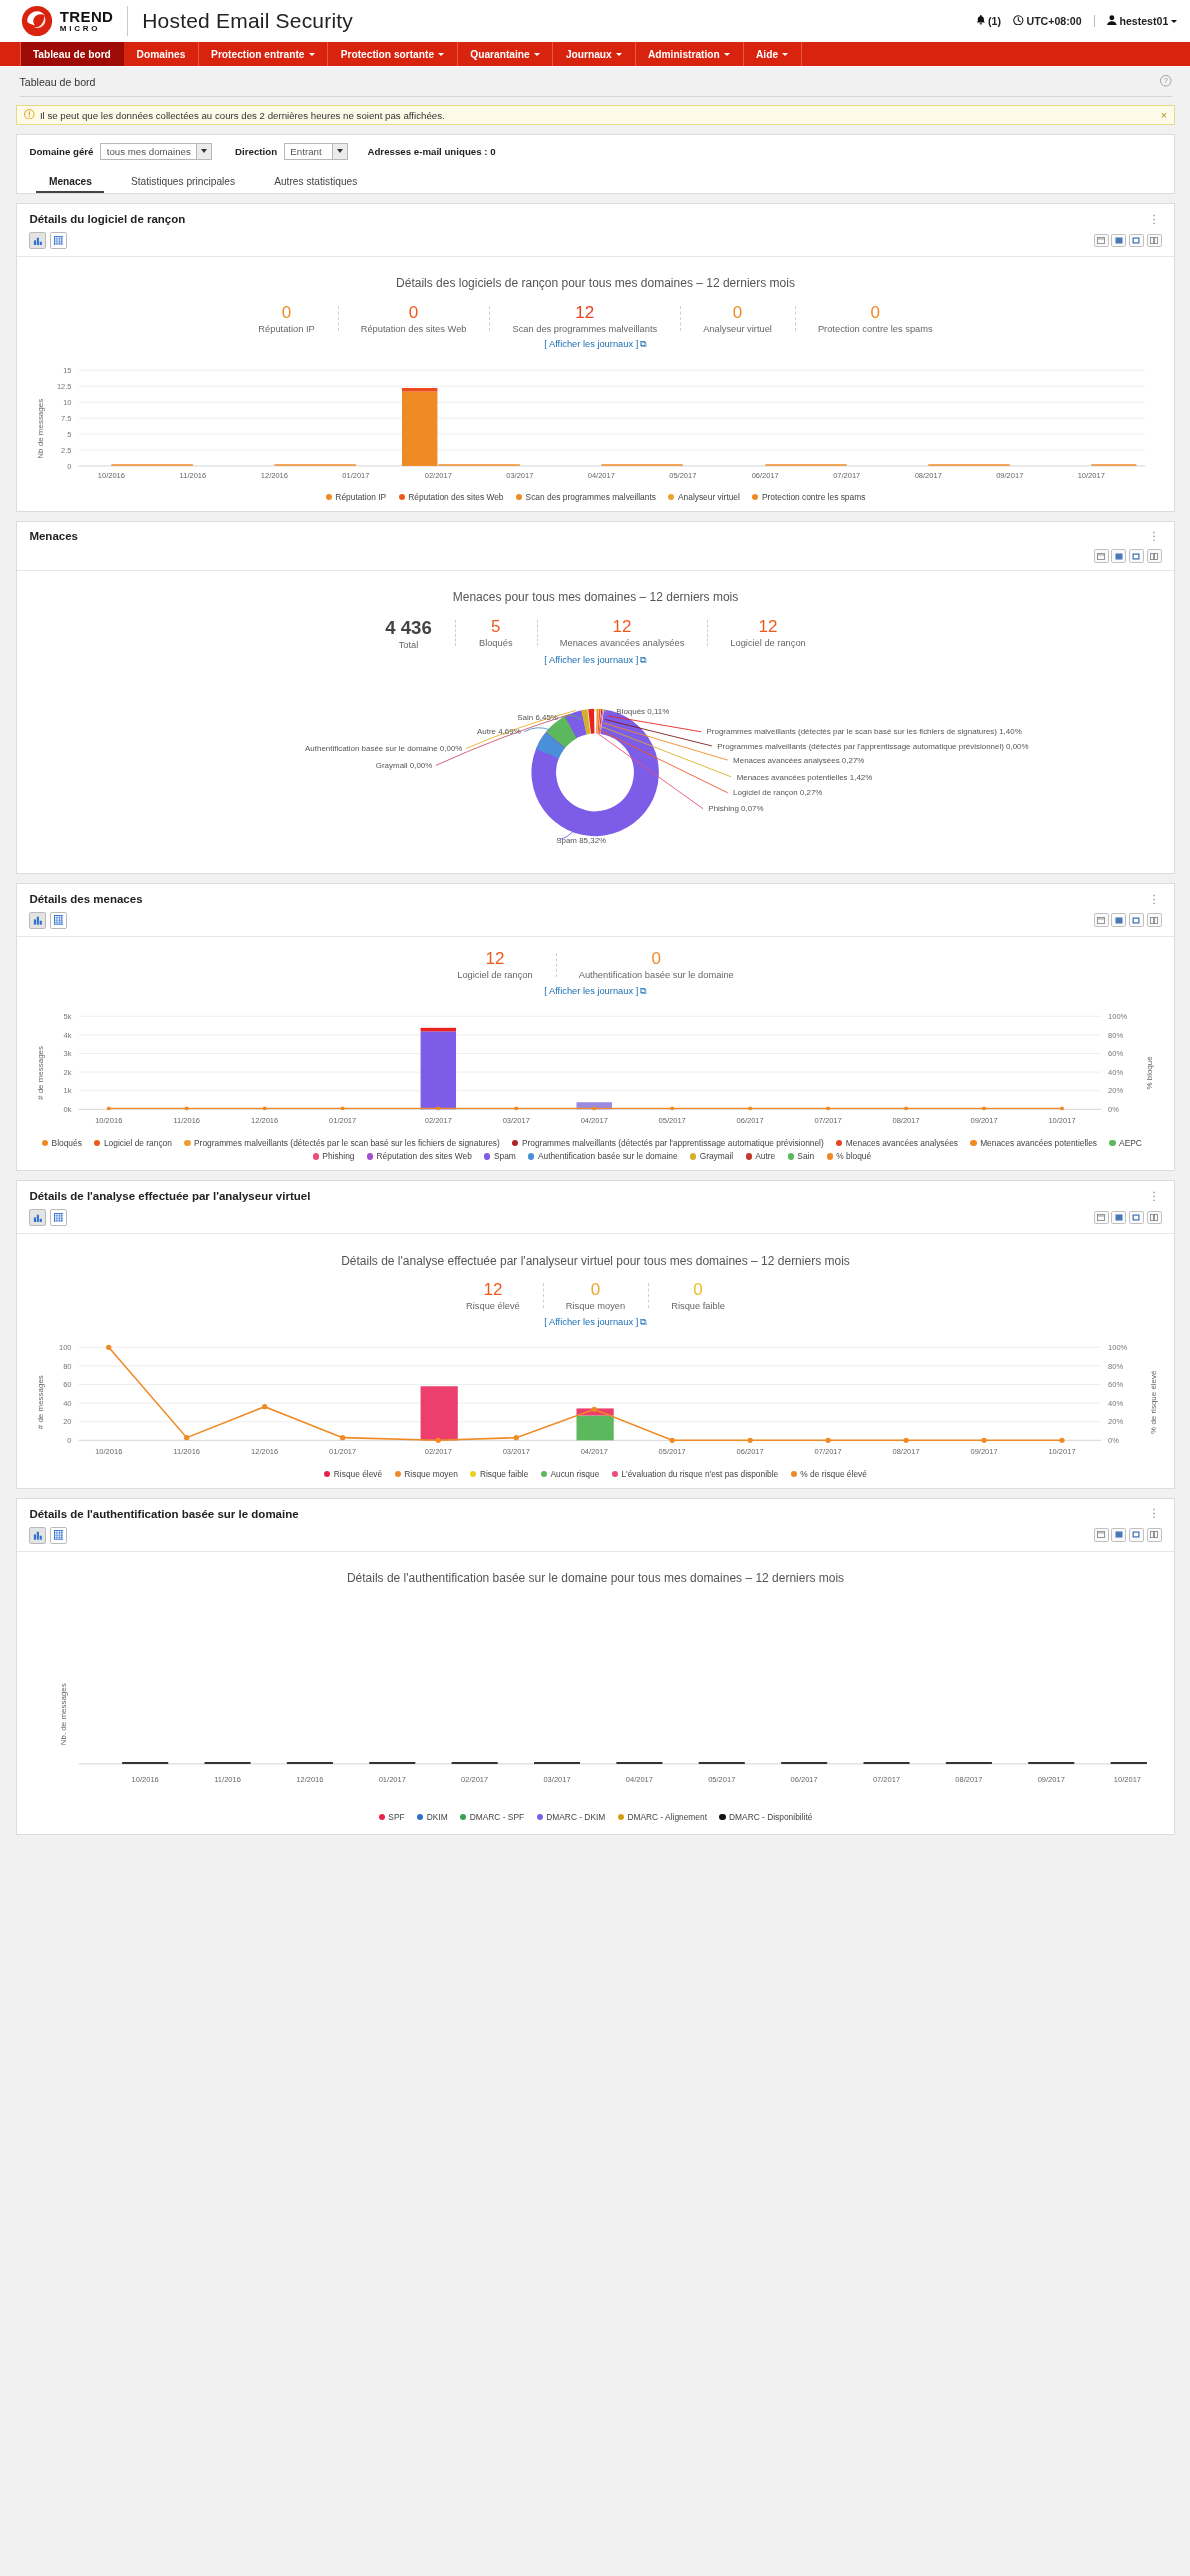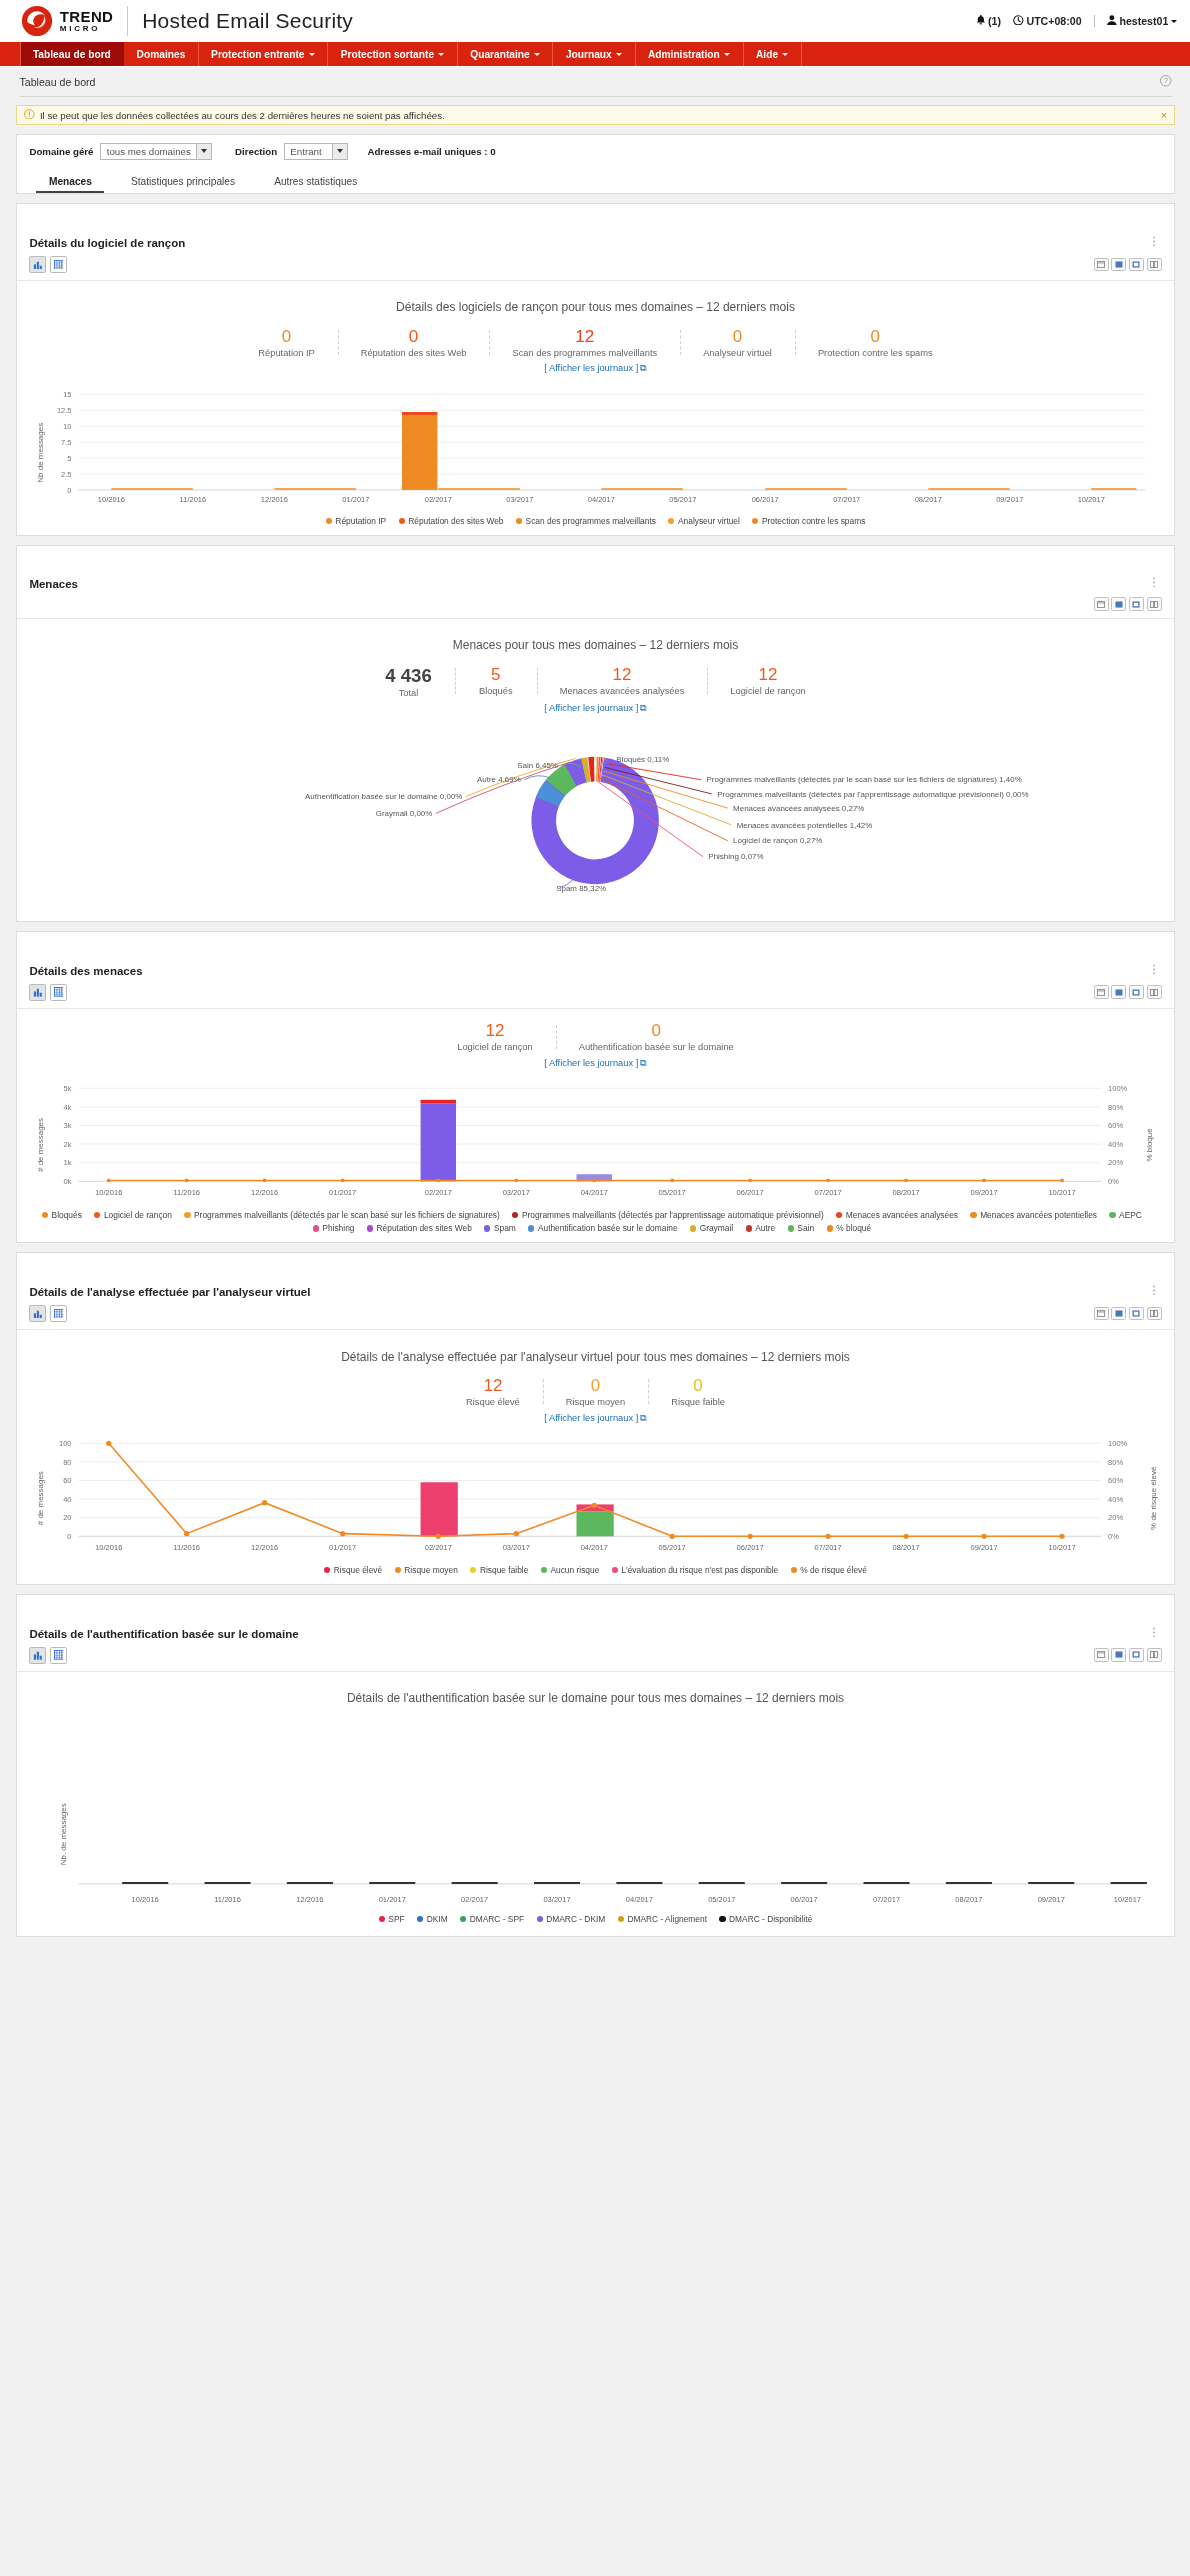--- a/index.html
+++ b/index.html
@@ -132,21 +132,21 @@
   .tab.active:after {
     content:''; position:absolute; left:7px; right:7px; bottom:0; height:1.8px; background:#444;
   }
 
   
   .widget {
     margin: 8.9px 16px 0 16px;
     background:#fff; border:0.9px solid #dcdcdc;
   }
   .w-head {
-    display:flex; padding: 8.9px 12.4px 7px 12.4px; margin-top: 24px;
+    display:flex; align-items:center; padding: 8.9px 12.4px 7px 12.4px;
   }
   .w-title { font-size:11.5px; font-weight:bold; color:#222; }
   .w-dots {
     margin-left:auto; color:#888; letter-spacing:0; line-height:.7;
     font-size:11.5px; cursor:pointer; padding: 0 1.8px;
   }
   .w-toolrow {
     display:flex; align-items:center; padding: 0 12.4px 7px 12.4px;
     border-bottom:0.9px solid #e6e6e6;
   }
@@ -1018,21 +1018,21 @@
             <text x="782" y="196">05/2017</text>
           <text x="875" y="196">06/2017</text>
             <text x="968" y="196">07/2017</text>
           <text x="1061" y="196">08/2017</text>
             <text x="1154" y="196">09/2017</text>
           <text x="1240" y="196">10/2017</text>
         </g>
       </svg>
     </div>
 
-    <div class="legend" style="margin-top:0">
+    <div class="legend" style="margin-top:18px">
       <span class="lg">
           <span class="dot" style="background:#e8234a"></span>
           <span>SPF</span>
         </span>
       <span class="lg">
           <span class="dot" style="background:#2f6fd0"></span>
           <span>DKIM</span>
         </span>
       <span class="lg">
           <span class="dot" style="background:#3aa055"></span>

